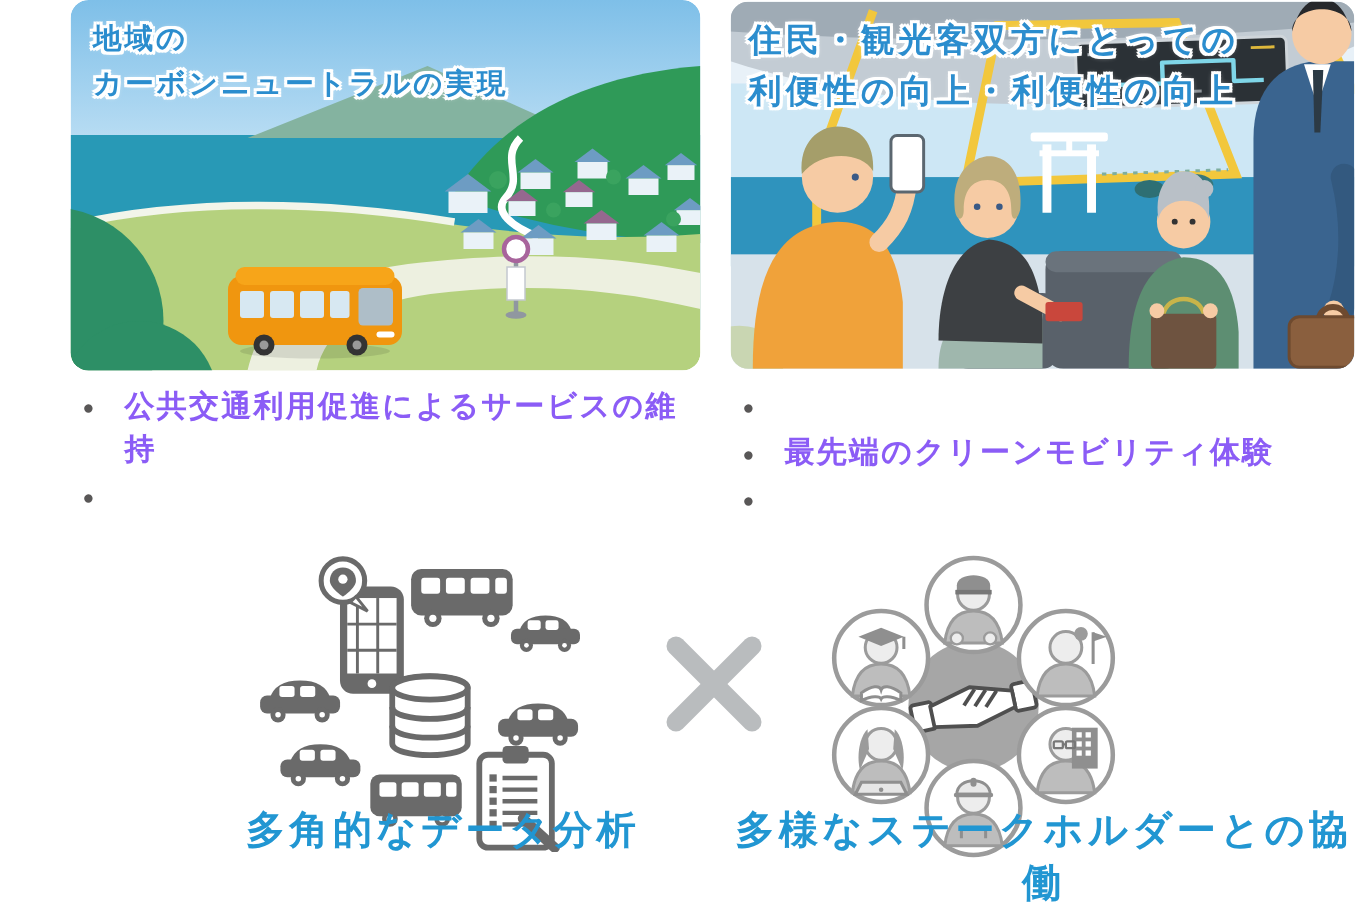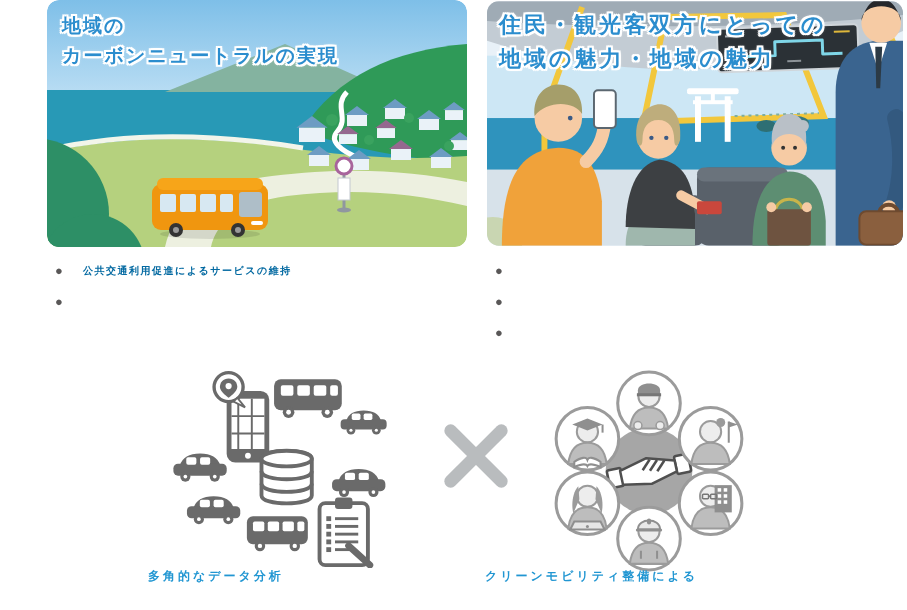--- a/index.html
+++ b/index.html
@@ -1,40 +1,40 @@
 <!DOCTYPE html>
 <html><head>
 <meta charset="utf-8">
 <style>
   html,body{margin:0;padding:0;background:#ffffff;}
   .page{position:relative;width:907px;height:610px;background:#fff;overflow:hidden;
-        font-family:Liberation Mono, monospace;}
+        font-family:Liberation Serif, serif;}
   .panel{position:absolute;top:0;height:247px;border-radius:12px;overflow:hidden;}
   .panel-left{left:47px;width:420px;}
   .panel-right{left:487px;width:416px;}
   .panel svg{position:absolute;left:0;top:0;width:100%;height:100%;}
   .panel-title{position:absolute;z-index:5;font-weight:800;color:#2b8dce;white-space:pre-line;
      text-shadow:-2px -2px 0 #fff,2px -2px 0 #fff,-2px 2px 0 #fff,2px 2px 0 #fff,
        0 -2px 0 #fff,0 2px 0 #fff,-2px 0 0 #fff,2px 0 0 #fff,0 0 4px #fff;}
   .panel-left .panel-title{left:15px;top:12px;font-size:19px;line-height:30px;letter-spacing:2px;}
   .panel-right .panel-title{left:12px;top:10px;font-size:22px;line-height:34px;letter-spacing:3px;}
   .bullets{position:absolute;list-style:none;margin:0;padding:0;}
   .bullets-left{left:55px;top:257px;width:410px;}
   .bullets-right{left:495px;top:257px;width:412px;}
   .bullets li{display:flex;align-items:flex-start;margin-bottom:2px;}
   .bullet-dot{flex:0 0 16px;font-size:13px;line-height:29px;color:#595757;}
-  .bullet-text{font-size:10px;line-height:29px;letter-spacing:1.5px;font-weight:600;
-               color:#0369a1;white-space:pre-line;padding-left:12px;}
+  .bullet-text{font-size:20px;line-height:29px;letter-spacing:1.5px;font-weight:600;
+               color:#8b5cf6;white-space:pre-line;padding-left:12px;}
   .cluster{position:absolute;}
   .cluster-left{left:160px;top:360px;width:232px;height:208px;}
   .cluster-right{left:543px;top:370px;width:212px;height:202px;}
   .cluster svg{width:100%;height:100%;}
   .x-sep{position:absolute;left:438px;top:418px;width:76px;height:82px;}
-  .bottom-label{position:absolute;top:568px;font-size:12px;font-weight:800;
-                color:#2196d2;letter-spacing:3px;text-align:left;}
+  .bottom-label{position:absolute;top:536px;font-size:26px;font-weight:800;
+                color:#2196d2;letter-spacing:3px;text-align:center;}
   .label-left{left:148px;width:295px;}
   .label-right{left:485px;width:422px;}
 </style>
 </head>
 <body>
 
 <div class="page">
 
   <section class="panel panel-left">
     <svg viewBox="0 0 420 247">
@@ -188,39 +188,40 @@
           <polygon points="386,42 404,42 395,70" fill="#ffffff"></polygon>
           <polygon points="392,46 399,46 397,88 393,88" fill="#2c3a45"></polygon>
           <path d="M413,118 C421,150 419,182 411,206" stroke="#33597f" stroke-width="18" fill="none" stroke-linecap="round"></path>
           <circle cx="406" cy="208" r="7" fill="#f6cba4"></circle>
           <path d="M396,213 C398,203 413,203 415,213" stroke="#6e4a2f" stroke-width="4" fill="none"></path>
           <rect x="376" y="212" width="58" height="34" rx="7" fill="#8a5f3e" stroke="#6e4a2f" stroke-width="2"></rect>
         </g>
       </g>
     </svg>
     <div class="panel-title">住民・観光客双方にとっての
-地域の魅力・地域の魅力</div>
+利便性の向上・利便性の向上</div>
   </section>
 
   <ul class="bullets bullets-left">
     <li>
       <span class="bullet-dot">●</span>
       <span class="bullet-text">公共交通利用促進によるサービスの維持</span>
     </li>
     <li>
       <span class="bullet-dot">●</span>
     </li>
   </ul>
 
   <ul class="bullets bullets-right">
     <li>
       <span class="bullet-dot">●</span>
     </li>
     <li>
       <span class="bullet-dot">●</span>
+      <span class="bullet-text">最先端のクリーンモビリティ体験</span>
     </li>
     <li>
       <span class="bullet-dot">●</span>
     </li>
   </ul>
 
   <div class="cluster cluster-left">
     <svg viewBox="0 0 230 215">
       <defs>
         <g id="car">
@@ -368,15 +369,15 @@
         <use href="#avatar"></use>
         <path d="M-11,-9 C-11,-21 11,-21 11,-9 Z" fill="#e8e8e8" stroke="#8f8f8f" stroke-width="2"></path>
         <rect x="-2" y="-20" width="4" height="6" rx="2" fill="#8f8f8f"></rect>
         <rect x="-13" y="-10" width="26" height="3" rx="1.5" fill="#8f8f8f"></rect>
         <path d="M-8,12 L-8,20 M8,12 L8,20" stroke="#8f8f8f" stroke-width="2"></path>
       </g>
     </svg>
   </div>
 
   <div class="bottom-label label-left">多角的なデータ分析</div>
-  <div class="bottom-label label-right">クリーンモビリティ整備による</div>
+  <div class="bottom-label label-right">多様なステークホルダーとの協働</div>
 
 </div>
 
 </body></html>

